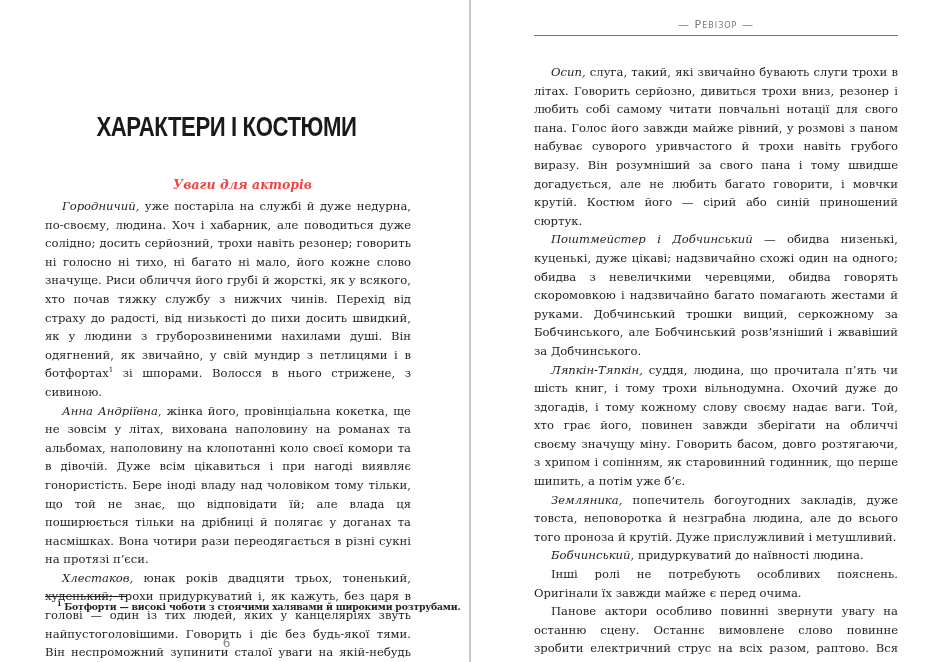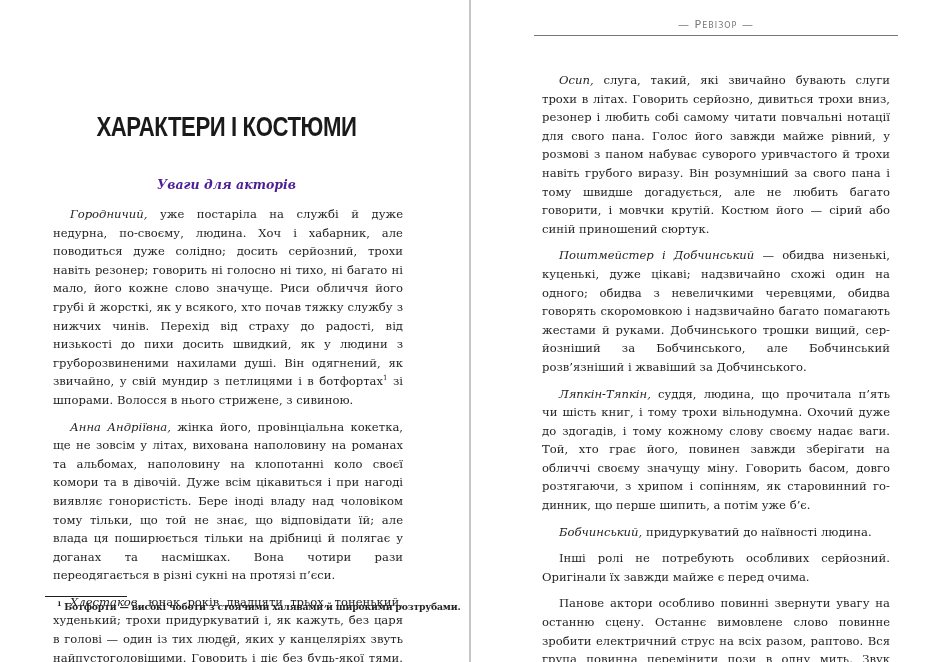--- a/index.html
+++ b/index.html
@@ -20,31 +20,31 @@
 
     .chapter-title {
       position: absolute; left: 0; width: 453px; top: 112px;
       text-align: center;
       font-family: "Liberation Sans", sans-serif;
       font-weight: bold; font-size: 27px; letter-spacing: -0.5px;
       transform: scaleX(0.82); transform-origin: center;
       color: #1a1a1a;
     }
     .subtitle {
-      position: absolute; left: 0; width: 453px; top: 177px;
+      position: absolute; left: 16px; width: 453px; top: 177px;
       text-align: center; font-style: italic; font-weight: bold;
-      font-size: 12.5px; color: #4c1d95;
+      font-size: 12.5px; color: #ef4444;
     }
     .body-text {
       position: absolute; font-size: 11.6px; line-height: 18.6px;
       text-align: justify; hyphens: manual;
     }
     .left-body { left: 45px; width: 366px; top: 197px; }
     .right-body { left: 63px; width: 364px; top: 63px; }
-    .para { margin: 8px; text-indent: 17px; }
+    .para { margin: 0; text-indent: 17px; }
     .para .role { font-style: italic; }
     .fnref { font-size: 7px; vertical-align: super; line-height: 0; }
 
     .fn-rule {
       position: absolute; left: 45px; top: 596px; width: 82px; height: 1px;
       background: #1e1e1e;
     }
     .footnote {
       position: absolute; left: 57px; top: 600px; font-size: 9.3px;
       font-weight: bold; color: #222; letter-spacing: -0.2px; text-align: right;
@@ -88,20 +88,21 @@
   </div>
 
   <div class="gutter"></div>
 
   <div class="page page-right">
     <div class="running-head">— Ревізор —</div>
     <div class="head-rule"></div>
 
     <div class="body-text right-body">
       <p class="para"><span class="role">Осип,</span><span> слуга, такий, які звичайно бувають слуги трохи в лі­тах. Говорить серйозно, дивиться трохи вниз, резонер і любить собі самому читати повчальні нотації для свого пана. Голос його завжди майже рівний, у розмові з паном набуває суворого ури­вчастого й трохи навіть грубого виразу. Він розумніший за свого пана і тому швидше догадується, але не любить багато говори­ти, і мовчки крутій. Костюм його — сірий або синій приношений сюртук.</span></p>
-      <p class="para"><span class="role">Поштмейстер і Добчинський</span><span> — обидва низенькі, куценькі, дуже цікаві; надзвичайно схожі один на одного; обидва з невеличкими черевцями, обидва говорять скоромовкою і надзвичайно багато помагають жестами й руками. Добчинського трошки вищий, сер­йозніший за Бобчинського, але Бобчинський розв’язніший і жва­віший за Добчинського.</span></p>
+      <p class="para"><span class="role">Поштмейстер і Добчинський</span><span> — обидва низенькі, куценькі, дуже цікаві; надзвичайно схожі один на одного; обидва з невеличкими черевцями, обидва говорять скоромовкою і надзвичайно багато помагають жестами й руками. Добчинський трошки вищий, сер­кожному за Бобчинського, але Бобчинський розв’язніший і жва­віший за Добчинського.</span></p>
       <p class="para"><span class="role">Ляпкін-Тяпкін,</span><span> суддя, людина, що прочитала п’ять чи шість книг, і тому трохи вільнодумна. Охочий дуже до здогадів, і тому кожному слову своєму надає ваги. Той, хто грає його, повинен завжди зберігати на обличчі своєму значущу міну. Говорить ба­сом, довго розтягаючи, з хрипом і сопінням, як старовинний го­динник, що перше шипить, а потім уже б’є.</span></p>
+      <p class="para"><span class="role">Земляника,</span><span> попечитель богоугодних закладів, дуже товста, неповоротка й незграбна людина, але до всього того проноза й крутій. Дуже прислужливий і метушливий.</span></p>
       <p class="para"><span class="role">Бобчинський,</span><span> придуркуватий до наївності людина.</span></p>
-      <p class="para"><span>Інші ролі не потребують особливих серйозний. Оригінали їх завжди майже є перед очима.</span></p>
+      <p class="para"><span>Інші ролі не потребують особливих пояснень. Оригінали їх завжди майже є перед очима.</span></p>
       <p class="para"><span>Панове актори особливо повинні звернути увагу на останню сцену. Останнє вимовлене слово повинне зробити електричний струс на всіх разом, раптово. Вся група повинна перемінити пози в одну мить. Звук подиву повинен вихопитися у всіх жінок ра­зом, начебто з одних грудей. Через недодержання цих зауважень може пропасти весь ефект.</span></p>
     </div>
   </div>
 </div>
 
 </body></html>

